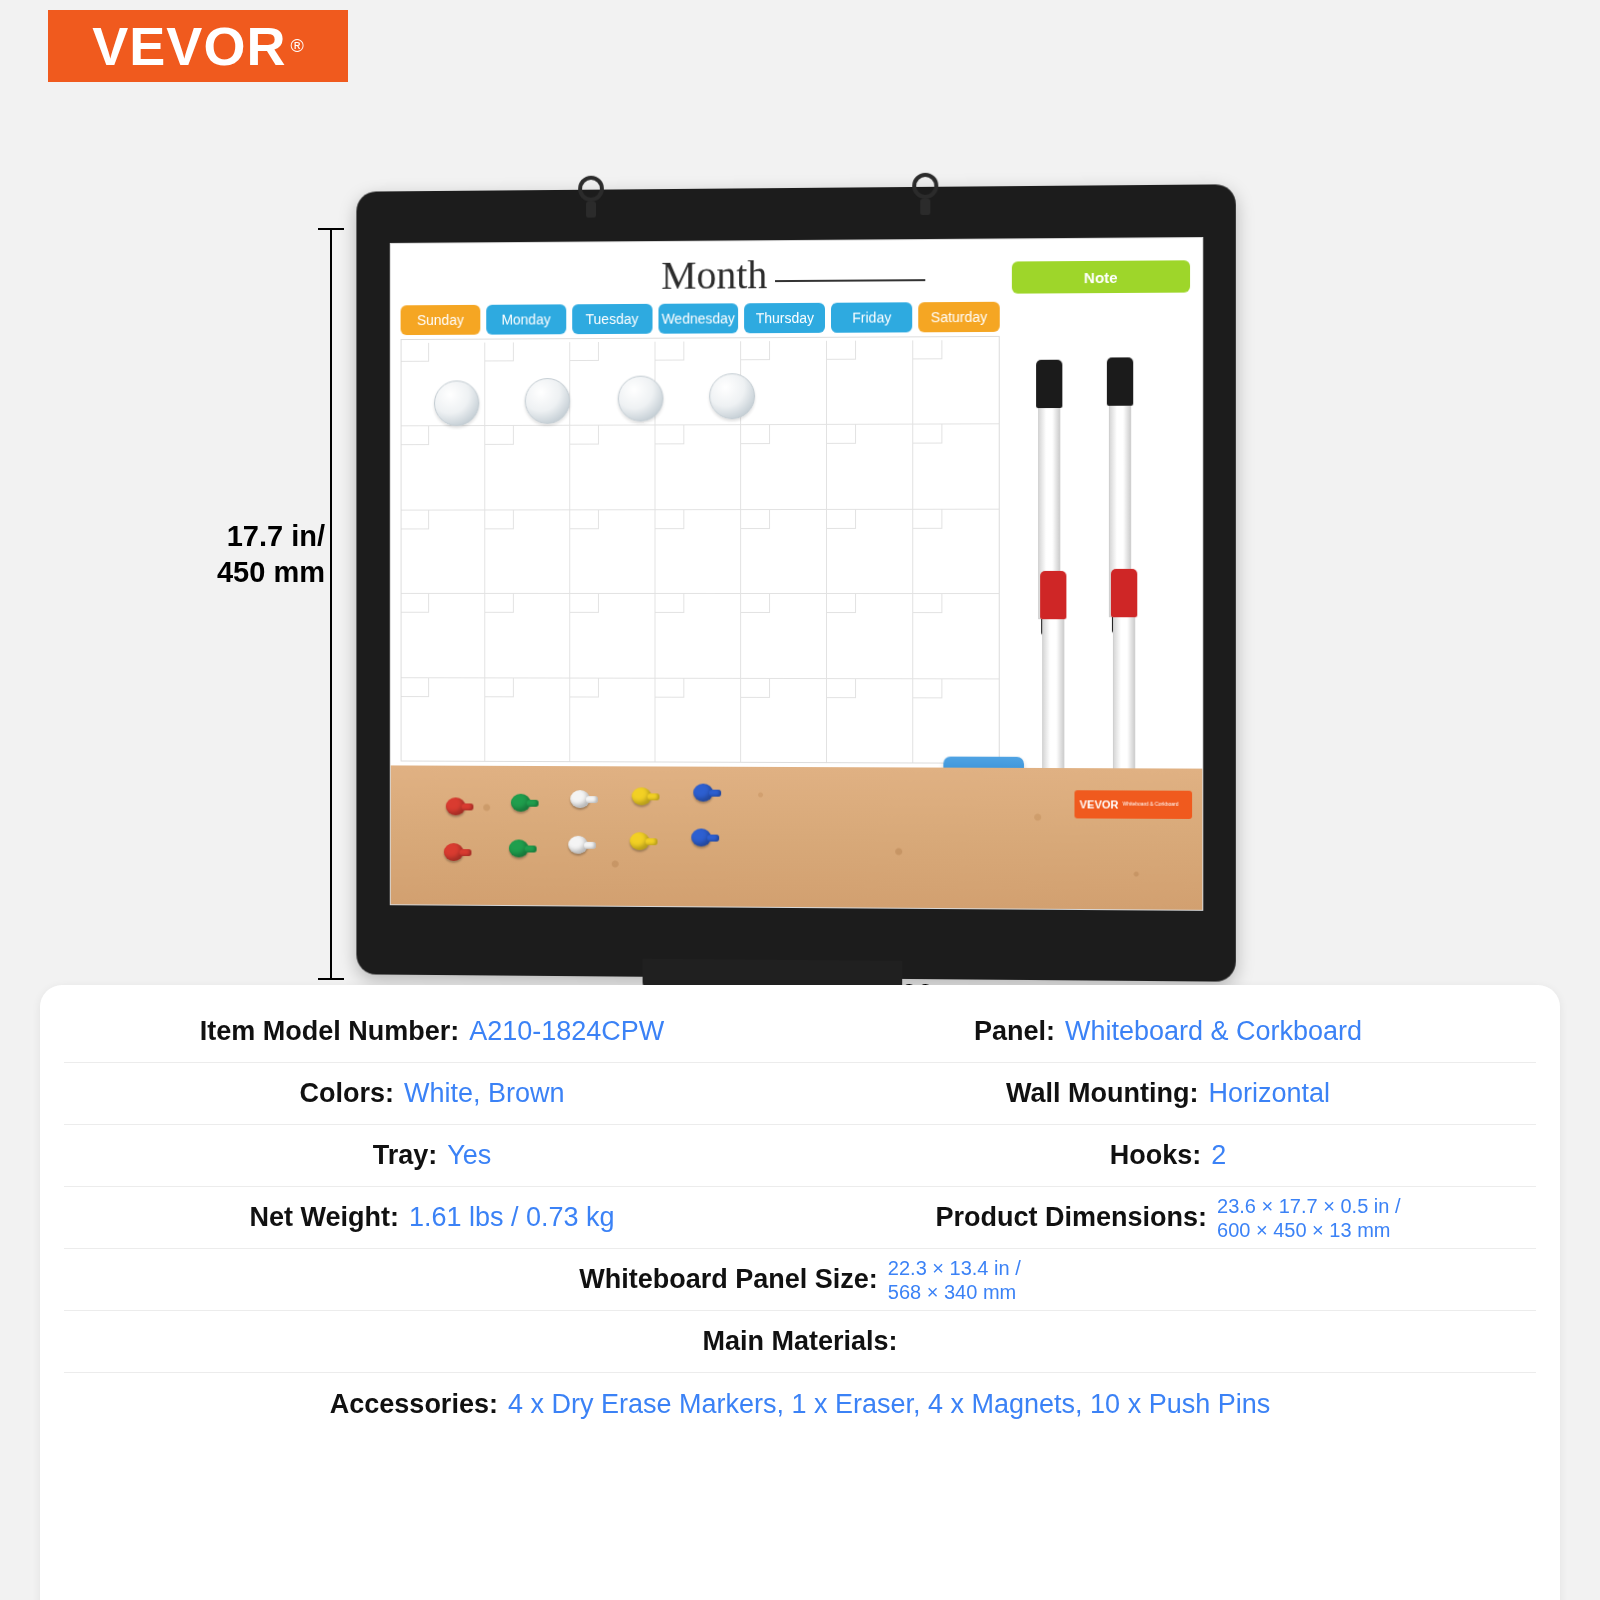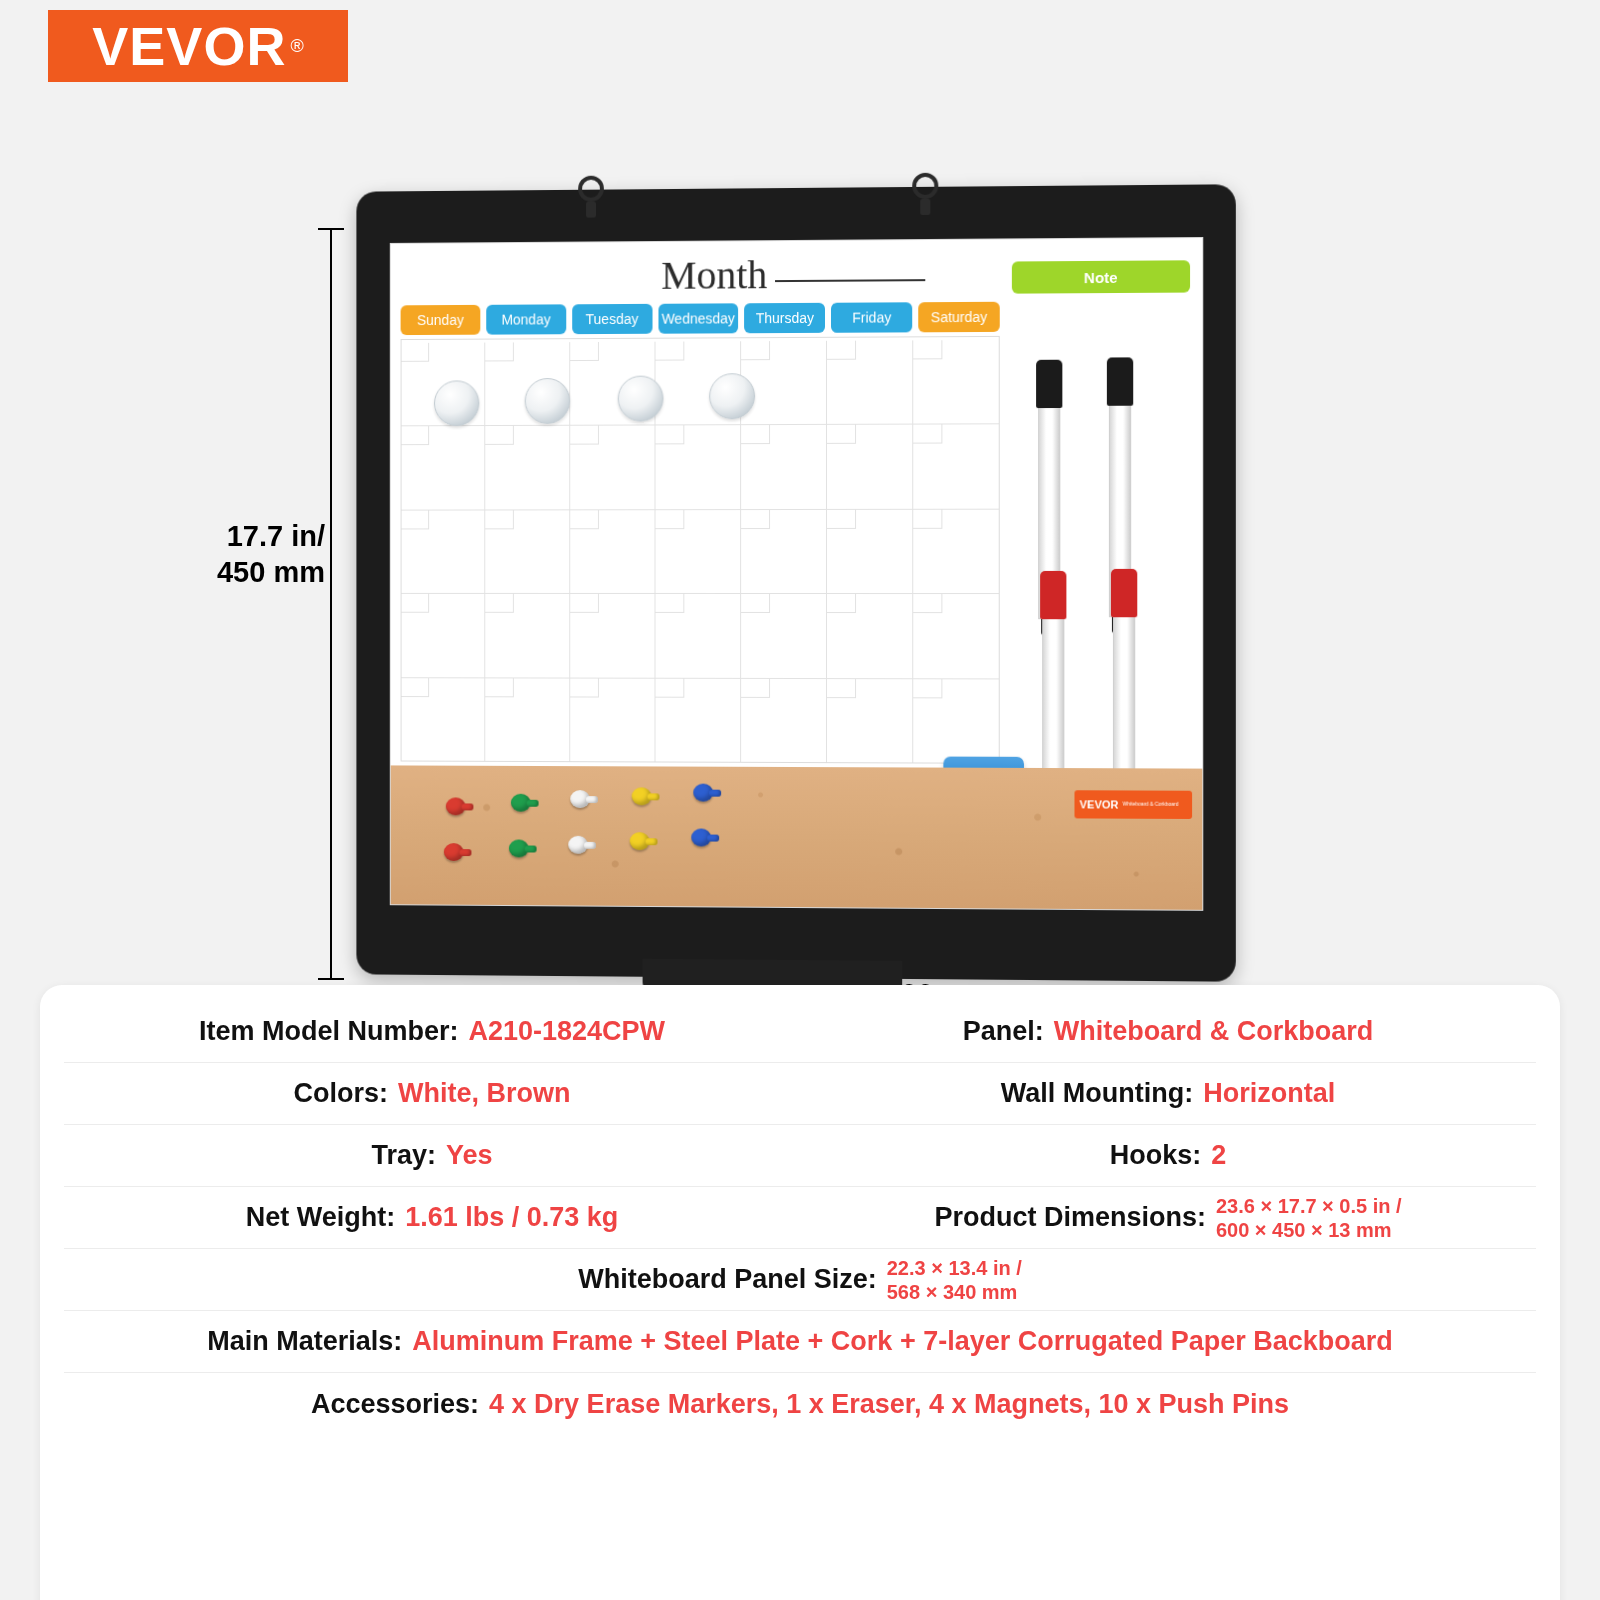--- a/index.html
+++ b/index.html
@@ -213,21 +213,21 @@
   .spec-row:last-child { border-bottom:none; }
   .spec-cell {
     flex:1; display:flex; align-items:center; justify-content:center;
     padding:6px 10px; gap:10px;
   }
   .spec-cell.full { flex:none; width:100%; }
   .spec-label {
     font-size:27px; font-weight:bold; color:#111; white-space:nowrap;
   }
   .spec-value {
-    font-size:27px; font-weight:bold; color:#ef4444;
+    font-size:27px; font-weight:normal; color:#3b82f6;
   }
   .spec-value.small { font-size:20px; line-height:1.2; }
   .nowrap { white-space:nowrap; }
 </style>
 </head>
 <body>
 
 <div id="brand-logo">
   <span class="txt">VEVOR</span>
     <span class="reg">®</span>
@@ -411,21 +411,20 @@
     <div class="spec-cell">
       <span class="spec-label">Whiteboard Panel Size:</span>
       <span class="spec-value small" style="white-space:pre-line">22.3 × 13.4 in /
 568 × 340 mm</span>
     </div>
   </div>
 
   <div class="spec-row">
     <div class="spec-cell full">
       <span class="spec-label nowrap">Main Materials:</span>
-      <span class="spec-value nowrap">Aluminum Frame + Steel Plate + Cork + 7-layer Corrugated Paper Backboard</span>
     </div>
   </div>
 
   <div class="spec-row">
     <div class="spec-cell full">
       <span class="spec-label nowrap">Accessories:</span>
       <span class="spec-value nowrap">4 x Dry Erase Markers,   1 x Eraser,   4 x Magnets,   10 x Push Pins</span>
     </div>
   </div>
 

